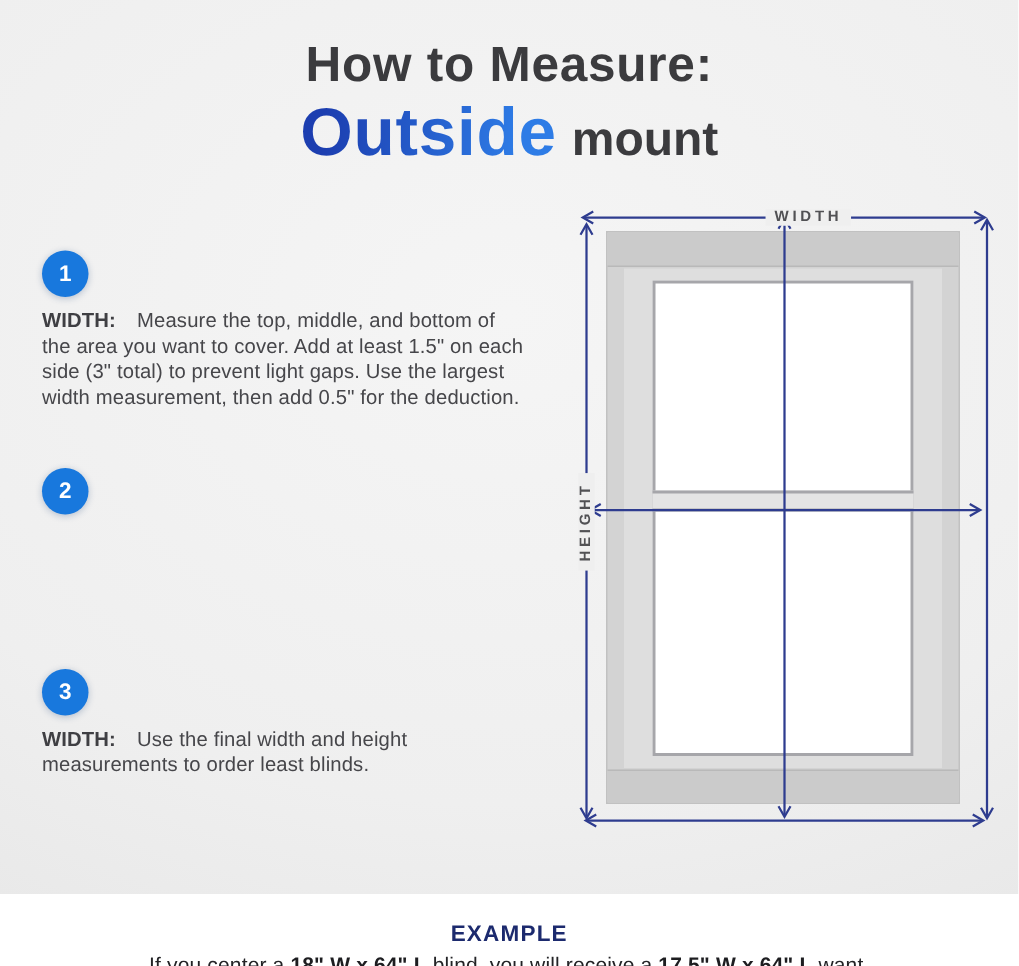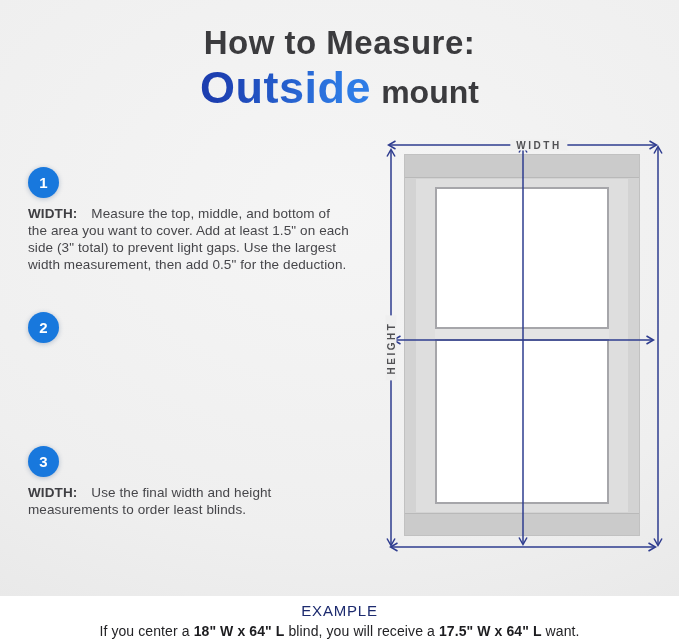--- a/index.html
+++ b/index.html
@@ -44,21 +44,21 @@
     border-top:2px solid #a6a6aa;border-bottom:2px solid #a6a6aa;}
   svg.arrows{position:absolute;left:380px;top:133px;width:290px;height:426px;z-index:2;}
   svg.arrows line, svg.arrows path{stroke:var(--arrow-navy,#2e3c8f);}
   .measure-label{position:absolute;z-index:3;background:#efefef;padding:0 6px;
     font-size:10px;font-weight:700;letter-spacing:2.5px;color:#515154;white-space:nowrap;}
   .width-label{left:539px;top:145px;transform:translate(-50%,-50%);}
   .height-label{left:391px;top:348px;transform:translate(-50%,-50%) rotate(-90deg);}
 
   
   .example{position:absolute;left:0;right:0;top:602px;text-align:center;background:#fff;z-index:4;}
-  .example-heading{font-size:15px;font-weight:400;color:var(--heading-navy,#1c2a6e);letter-spacing:.8px;}
+  .example-heading{font-size:15px;font-weight:700;color:var(--heading-navy,#1c2a6e);letter-spacing:.8px;margin-top:12px;}
   .example-line{font-size:14px;color:#232326;margin-top:4px;letter-spacing:.1px;}
   .example-line b{font-weight:700;color:#1d1d20;}
 </style>
 </head>
 <body>
 
 <div class="page">
   <div class="gray-panel"></div>
 
   <header class="title-wrap">

